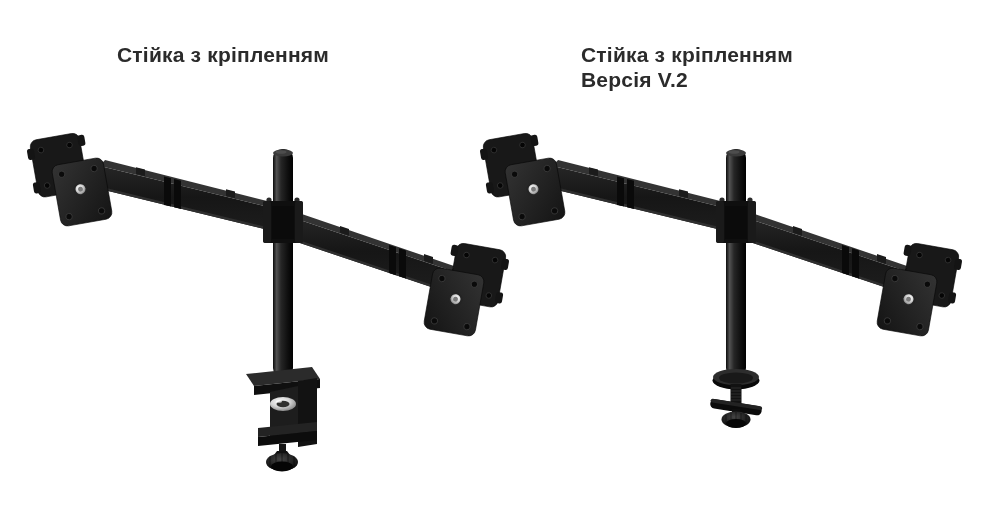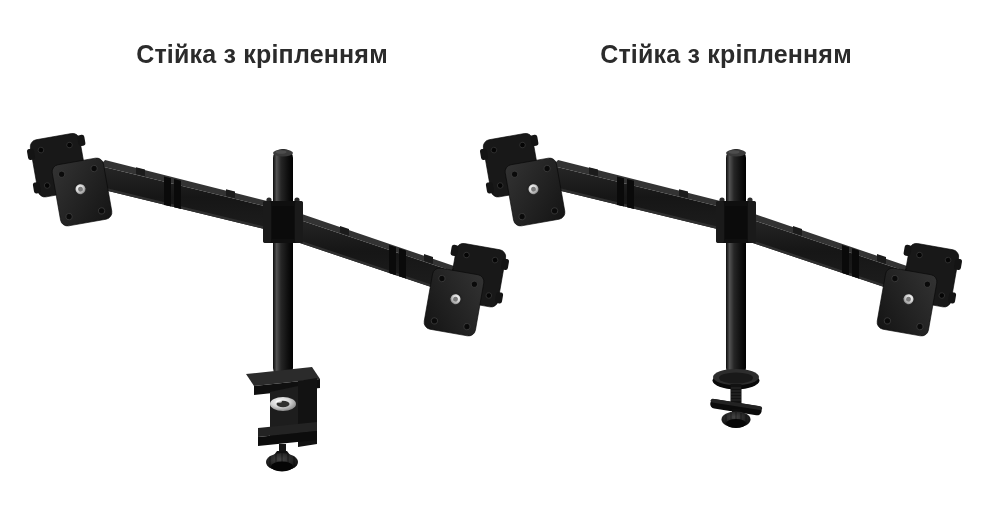--- a/index.html
+++ b/index.html
@@ -6,42 +6,42 @@
   .stage{
     position:relative;
     width:1000px;height:514px;
     background:#ffffff;
     overflow:hidden;
     font-family:"Liberation Sans", sans-serif;
   }
   .caption{
     position:absolute;
     width:290px;
-    text-align:center;
     font-weight:bold;
-    font-size:25px;
+    font-size:21px;
     line-height:25px;
     color:#2b2b2b;
     letter-spacing:.2px;
   }
   .caption.v1{left:117px;top:42px;}
   .caption.v2{left:581px;top:42px;}
   .art{position:absolute;left:0;top:0;width:1000px;height:514px;}
 </style>
 </head>
 <body>
 
 <div class="stage">
 
   <div class="caption v1">
     <div>Стійка з кріпленням</div>
   </div>
 
   <div class="caption v2">
     <div>Стійка з кріпленням</div>
+    <div>Версія V.2</div>
   </div>
 
   <svg class="art" viewBox="0 0 1000 514" xmlns="http://www.w3.org/2000/svg">
     <defs>
       <linearGradient id="poleG" x1="0" y1="0" x2="1" y2="0">
         <stop offset="0" stop-color="#0b0b0b"></stop>
         <stop offset="0.18" stop-color="#525252"></stop>
         <stop offset="0.40" stop-color="#262626"></stop>
         <stop offset="0.72" stop-color="#101010"></stop>
         <stop offset="1" stop-color="#000000"></stop>

